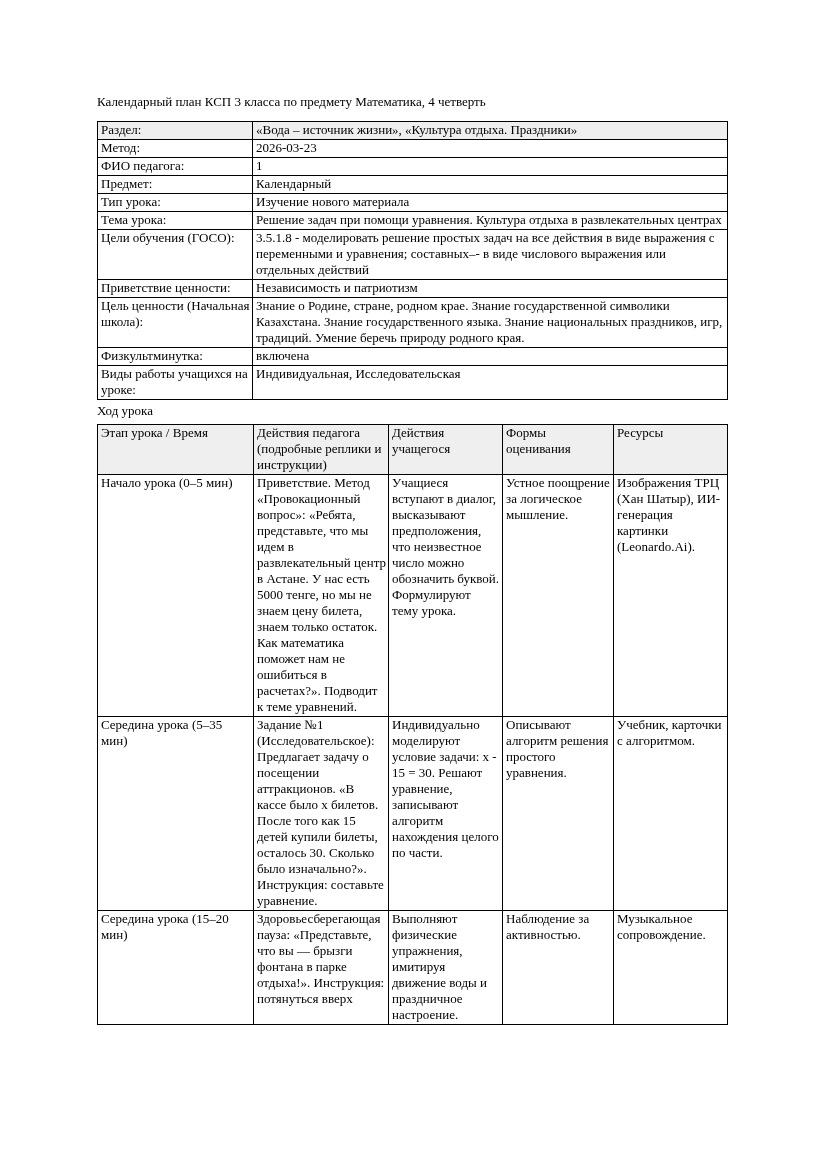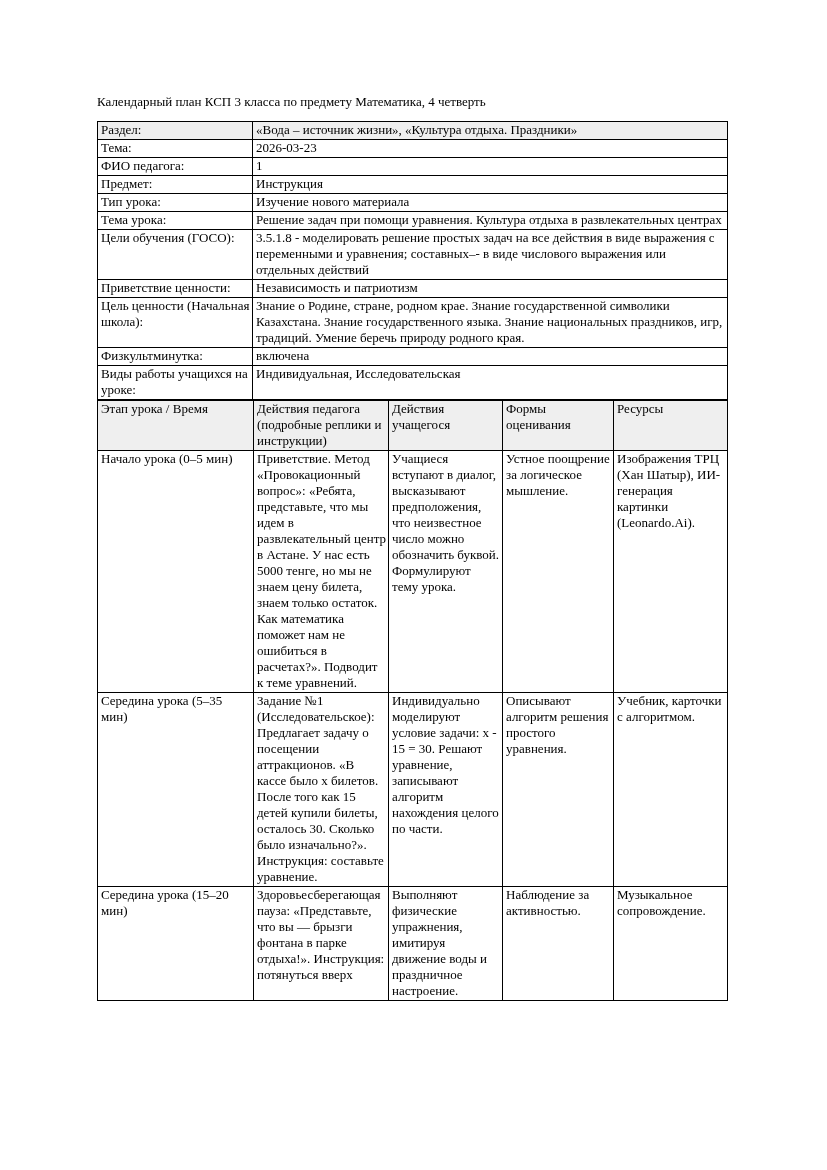--- a/index.html
+++ b/index.html
@@ -71,30 +71,30 @@
     <colgroup>
         <col class="c-label">
         <col class="c-value">
       </colgroup>
     <tbody>
       <tr class="shaded">
         <td>Раздел:</td>
         <td>«Вода – источник жизни», «Культура отдыха. Праздники»</td>
       </tr>
       <tr>
-        <td>Тема:</td>
+        <td>Метод:</td>
         <td>2026-03-23</td>
       </tr>
       <tr>
         <td>ФИО педагога:</td>
         <td>1</td>
       </tr>
       <tr>
         <td>Предмет:</td>
-        <td>Инструкция</td>
+        <td>Календарный</td>
       </tr>
       <tr>
         <td>Тип урока:</td>
         <td>Изучение нового материала</td>
       </tr>
       <tr>
         <td>Тема урока:</td>
         <td>Решение задач при помощи уравнения. Культура отдыха в развлекательных центрах</td>
       </tr>
       <tr>
@@ -113,20 +113,21 @@
         <td>Физкультминутка:</td>
         <td>включена</td>
       </tr>
       <tr>
         <td>Виды работы учащихся на уроке:</td>
         <td>Индивидуальная, Исследовательская</td>
       </tr>
     </tbody>
   </table>
 
+  <div class="section-heading">Ход урока</div>
 
   <table class="lesson-table">
     <colgroup>
       <col class="c-stage">
         <col class="c-teacher">
         <col class="c-student">
         <col class="c-assessment">
         <col class="c-resources">
     </colgroup>
     <tbody>

